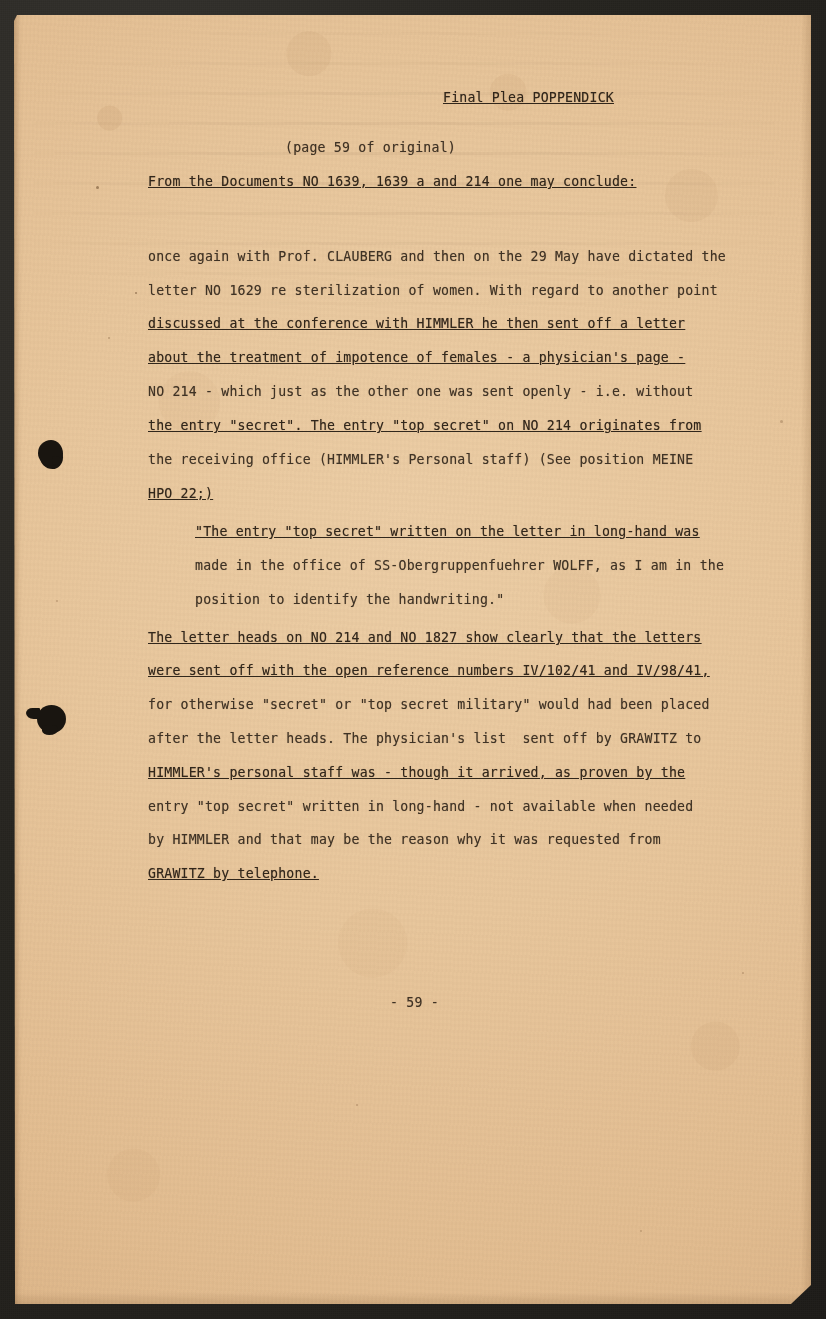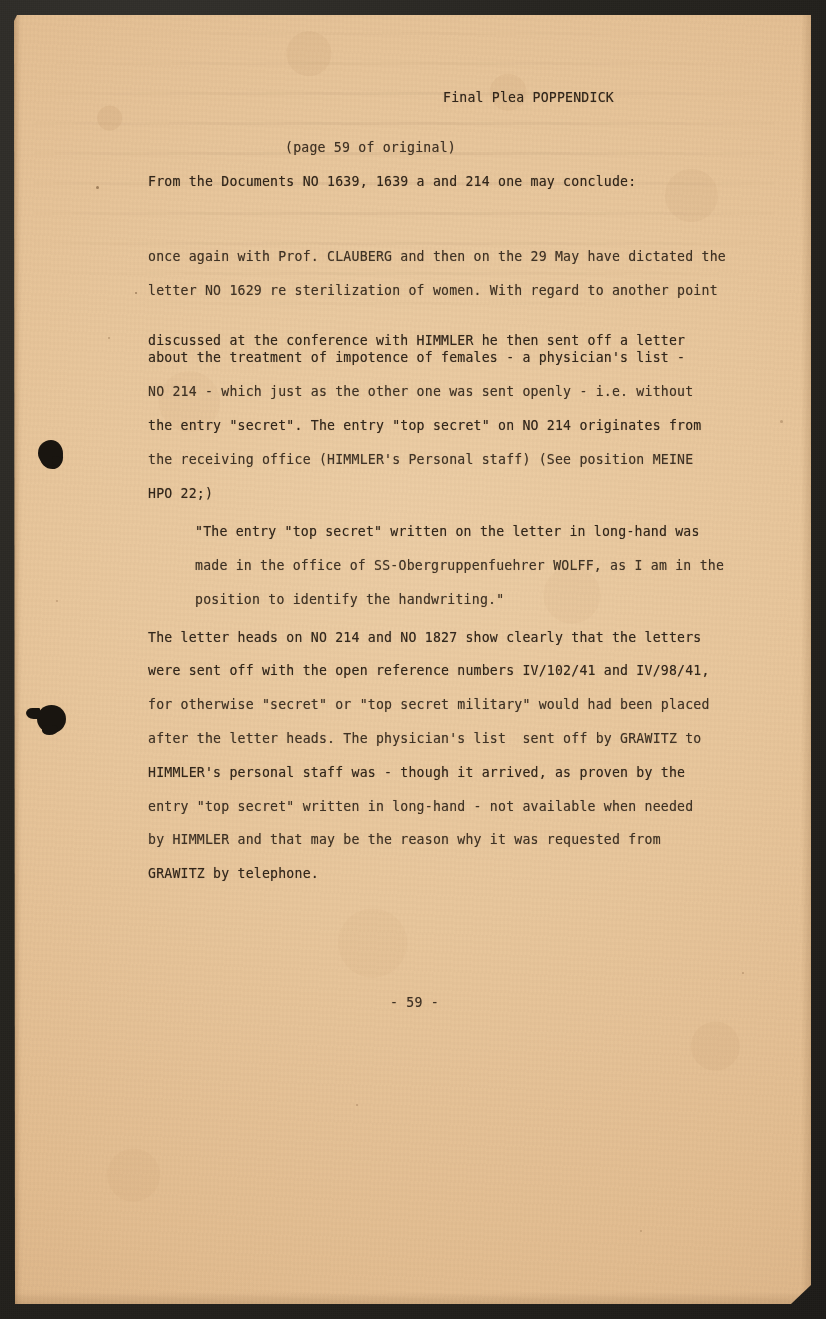--- a/index.html
+++ b/index.html
@@ -128,21 +128,21 @@
   }
   .subhead-line {
     left: 285px;
     top: 141px;
   }
   .body-line   { left: 148px; }
   .quote-line  { left: 195px; }
   .folio-line  { left: 390px; top: 996px; text-align: center; }
 
   
-  .f1 { opacity: .93; }
+  .f1 { opacity: .93; text-decoration: underline; }
   .f2 { opacity: .86; }
 
   
   .blot {
     position: absolute;
     background: #191510;
     pointer-events: none;
   }
   .blot-1 {
     left: 38px; top: 440px;
@@ -206,22 +206,22 @@
 
   <div class="doc">
 
     <div class="tline header-line f1">Final Plea POPPENDICK</div>
 
     <div class="tline subhead-line f2">(page 59 of original)</div>
 
     <div class="tline body-line f1" style="top:175px">From the Documents NO 1639, 1639 a and 214 one may conclude:</div>
     <div class="tline body-line f2" style="top:250px">once again with Prof. CLAUBERG and then on the 29 May have dictated the</div>
     <div class="tline body-line f2" style="top:284px">letter NO 1629 re sterilization of women. With regard to another point</div>
-    <div class="tline body-line f1" style="top:334px">discussed at the conference with HIMMLER he then sent off a letter</div>
-    <div class="tline body-line f1" style="top:351px">about the treatment of impotence of females - a physician's list -</div>
+    <div class="tline body-line f1" style="top:317px">discussed at the conference with HIMMLER he then sent off a letter</div>
+    <div class="tline body-line f1" style="top:351px">about the treatment of impotence of females - a physician's page -</div>
     <div class="tline body-line f2" style="top:385px">NO 214 - which just as the other one was sent openly - i.e. without</div>
     <div class="tline body-line f1" style="top:419px">the entry "secret". The entry "top secret" on NO 214 originates from</div>
     <div class="tline body-line f2" style="top:453px">the receiving office (HIMMLER's Personal staff) (See position MEINE</div>
     <div class="tline body-line f1" style="top:487px">HPO 22;)</div>
 
     <div class="tline quote-line f1" style="top:525px">"The entry "top secret" written on the letter in long-hand was</div>
     <div class="tline quote-line f2" style="top:559px">made in the office of SS-Obergruppenfuehrer WOLFF, as I am in the</div>
     <div class="tline quote-line f2" style="top:593px">position to identify the handwriting."</div>
 
     <div class="tline body-line f1" style="top:631px">The letter heads on NO 214 and NO 1827 show clearly that the letters</div>

